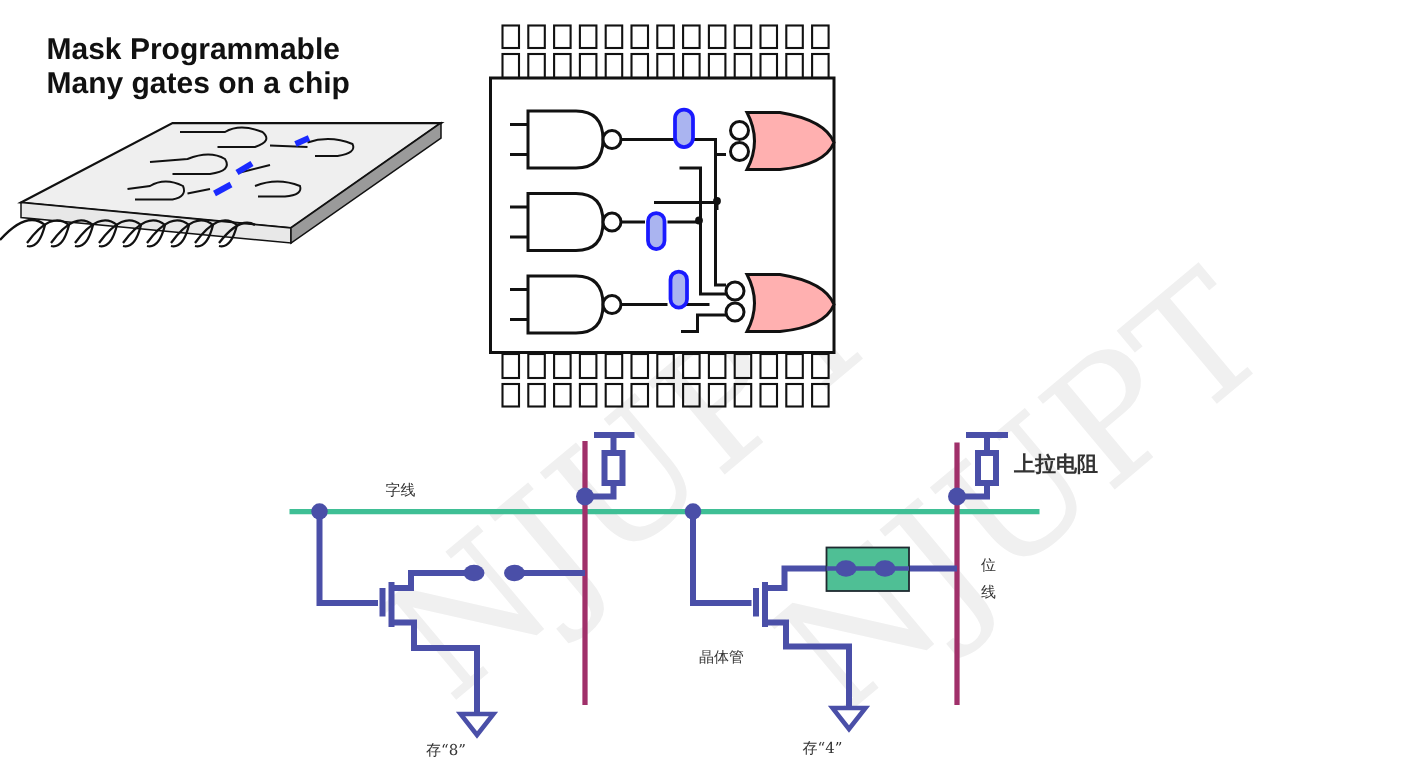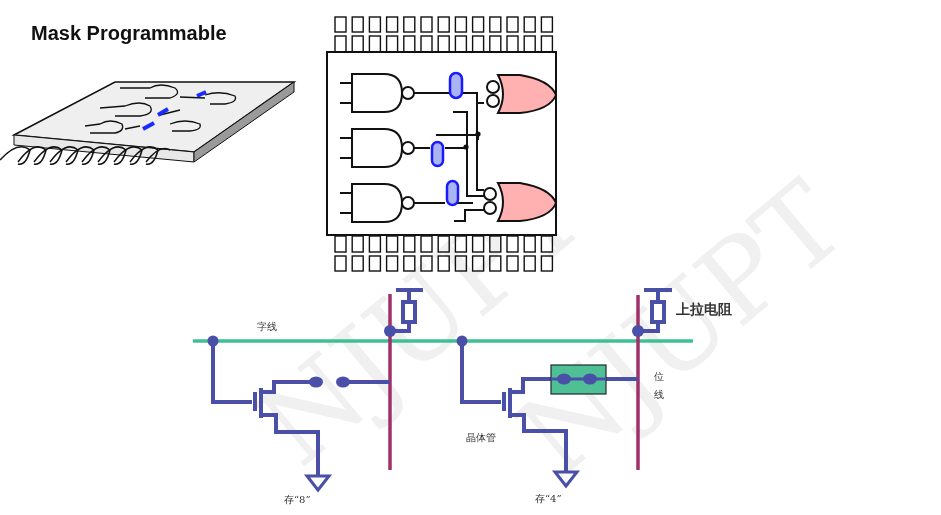--- a/index.html
+++ b/index.html
@@ -6,20 +6,21 @@
   body { width:941px; height:515px; position:relative; overflow:hidden; font-family:"Liberation Sans", sans-serif; }
   .lbl { position:absolute; font-weight:bold; color:#111; font-size:20px; line-height:23px; white-space:nowrap; }
   .cn { position:absolute; font-family:"DejaVu Serif", serif; color:#333; font-size:10px; white-space:nowrap; }
   svg { position:absolute; left:0; top:0; }
 </style>
 </head>
 <body>
 
 <div class="lbl" style="left:31px;top:22px;">
   <div>Mask Programmable</div>
+  <div>Many gates on a chip</div>
 </div>
 <div class="lbl" style="left:600px;top:146px;">
 </div>
 
 <svg width="941" height="515" viewBox="0 0 941 515">
 
   <g fill="none" stroke="#ececec" stroke-width="14" font-family="DejaVu Serif, serif">
     <text x="300" y="470" font-size="110" fill="#f0f0f0" stroke="none" transform="rotate(-40 300 470)">NJUPT</text>
     <text x="560" y="480" font-size="110" fill="#f0f0f0" stroke="none" transform="rotate(-40 560 480)">NJUPT</text>
   </g>

